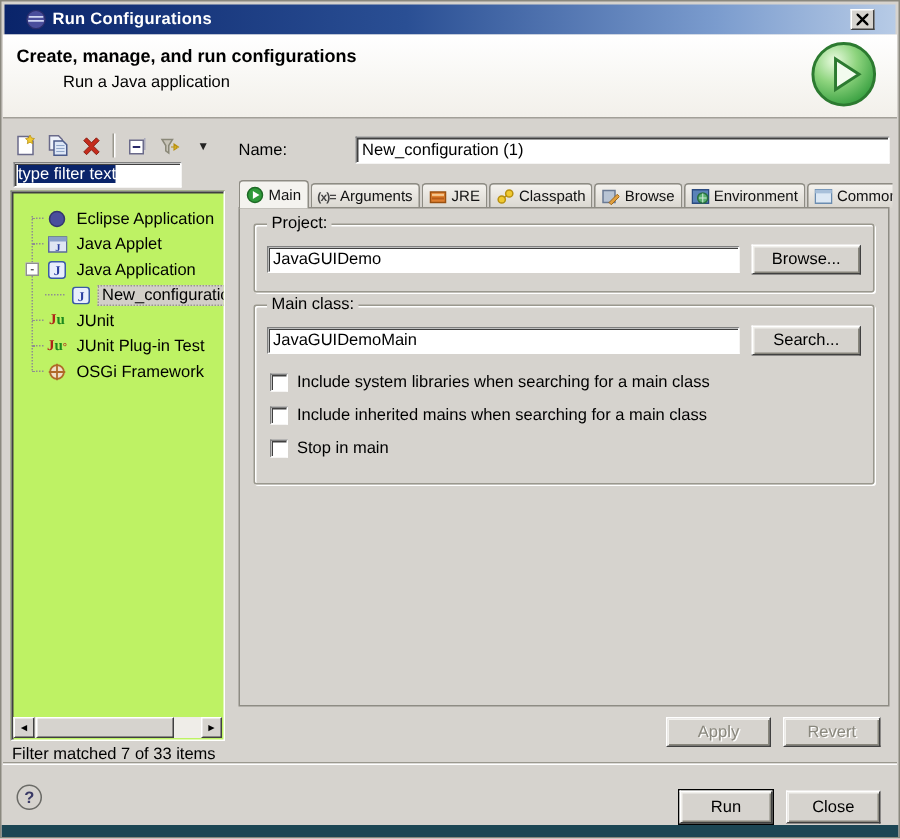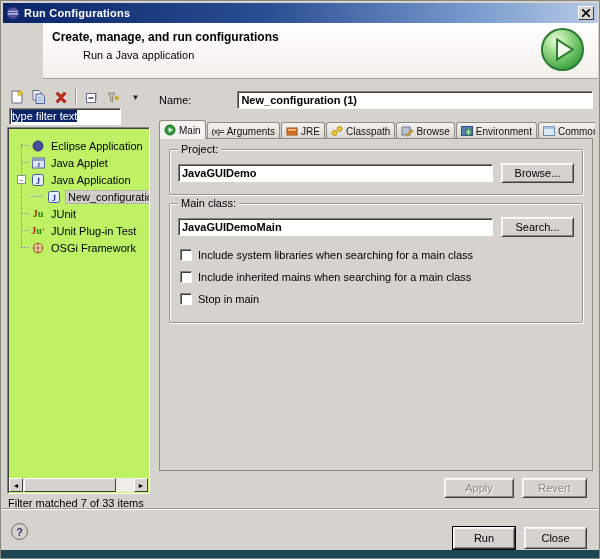--- a/index.html
+++ b/index.html
@@ -6,36 +6,35 @@
   html,body { background:#e8e8e8; }
   body { font-family:"Liberation Sans", sans-serif; font-size:11px; color:#000; }
   .window {
     position:relative; width:600px; height:559px; background:#d6d3ce;
     border:1px solid #8a887e; overflow:hidden;
   }
   
   .titlebar {
     position:absolute; top:2px; left:2px; right:2px; height:20px;
     background:linear-gradient(90deg,#0a246a 0%,#2a4f94 45%,#7b9cce 80%,#b7cbe6 100%);
-    display:flex; align-items:center; padding:0 3px; color:#fff;
+    display:flex; align-items:center; padding:0 14px; color:#fff;
   }
   .titlebar .title { font-weight:bold; font-size:11px; margin-left:4px; letter-spacing:.2px; }
   .title-icon { width:14px; height:14px; display:inline-block; }
   .close-btn {
     margin-left:auto; width:16px; height:14px; background:#d6d3ce;
     border:1px solid; border-color:#fff #404040 #404040 #fff;
     display:flex; align-items:center; justify-content:center;
     font-size:9px; font-weight:bold; color:#000; cursor:default;
   }
   
   .header {
     position:absolute; top:22px; left:1px; right:1px; height:56px;
     background:linear-gradient(#ffffff,#f2f0ea);
     border-bottom:1px solid #a2a098;
-    margin-left:41px;
   }
   .header-title { position:absolute; top:7px; left:9px; font-weight:bold; font-size:12px; }
   .header-subtitle { position:absolute; top:26px; left:16px; font-size:11px;padding-left:24px; }
   .run-badge { position:absolute; top:3px; right:12px; width:47px; height:47px; }
   
   .toolbar { position:absolute; left:7px; top:85px; width:142px; height:22px; display:flex; align-items:center; gap:5px; }
   .tool { width:17px; height:17px; display:flex; align-items:center; justify-content:center; }
   .tool-sep { width:1px; height:16px; border-left:1px solid #9a988e; border-right:1px solid #fff; margin:0 1px; }
   .caret { font-size:8px; color:#222; }
   .filter-box {
@@ -75,21 +74,21 @@
   }
   .sb-thumb { width:92px; background:#d6d3ce; border:1px solid; border-color:#fff #404040 #404040 #fff; margin-left:1px; }
   .sb-track { flex:1; }
   .sidebar-status { position:absolute; left:7px; top:496px; font-size:11px; }
   
   .name-row { position:absolute; left:158px; top:90px; width:434px; height:18px; display:flex; align-items:center;gap:40px; }
   .name-row label { margin-right:6px; }
   .sunken-input {
     flex:1; height:18px; background:#fff; font-family:"Liberation Sans",sans-serif; font-size:11px;
     border:1px solid; border-color:#808080 #fff #fff #808080;
-    box-shadow:inset 1px 1px 0 #404040; padding:1px 3px; outline:none;font-weight:bold;
+    box-shadow:inset 1px 1px 0 #404040; padding:1px 3px; outline:none;
   }
   .tabs { position:absolute; left:158px; top:119px; width:436px; height:19px; display:flex; align-items:flex-end; overflow:hidden; }
   .tab {
     height:17px; display:inline-flex; align-items:center; gap:3px; padding:0 4px;
     font-size:10px; background:linear-gradient(#f4f2ee,#d9d6cf);
     border:1px solid #8e8c84; border-bottom:none; border-radius:3px 3px 0 0; margin-right:1px;
     white-space:nowrap; color:#111;
   }
   .tab.selected { height:19px; background:#f4f3ef; font-weight:normal; position:relative; z-index:2; }
   .tab-icon { width:12px; height:12px; display:inline-flex; align-items:center; justify-content:center; flex:none; }

